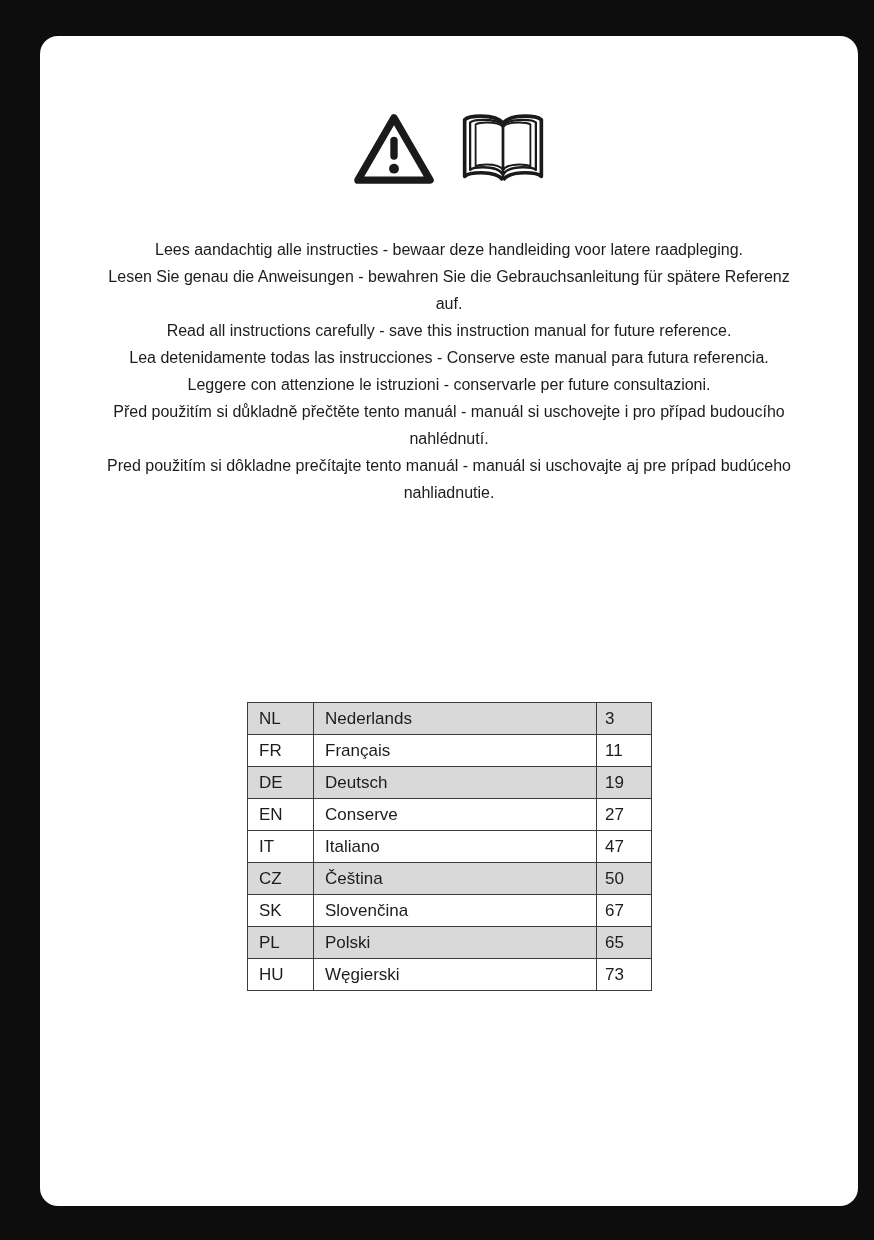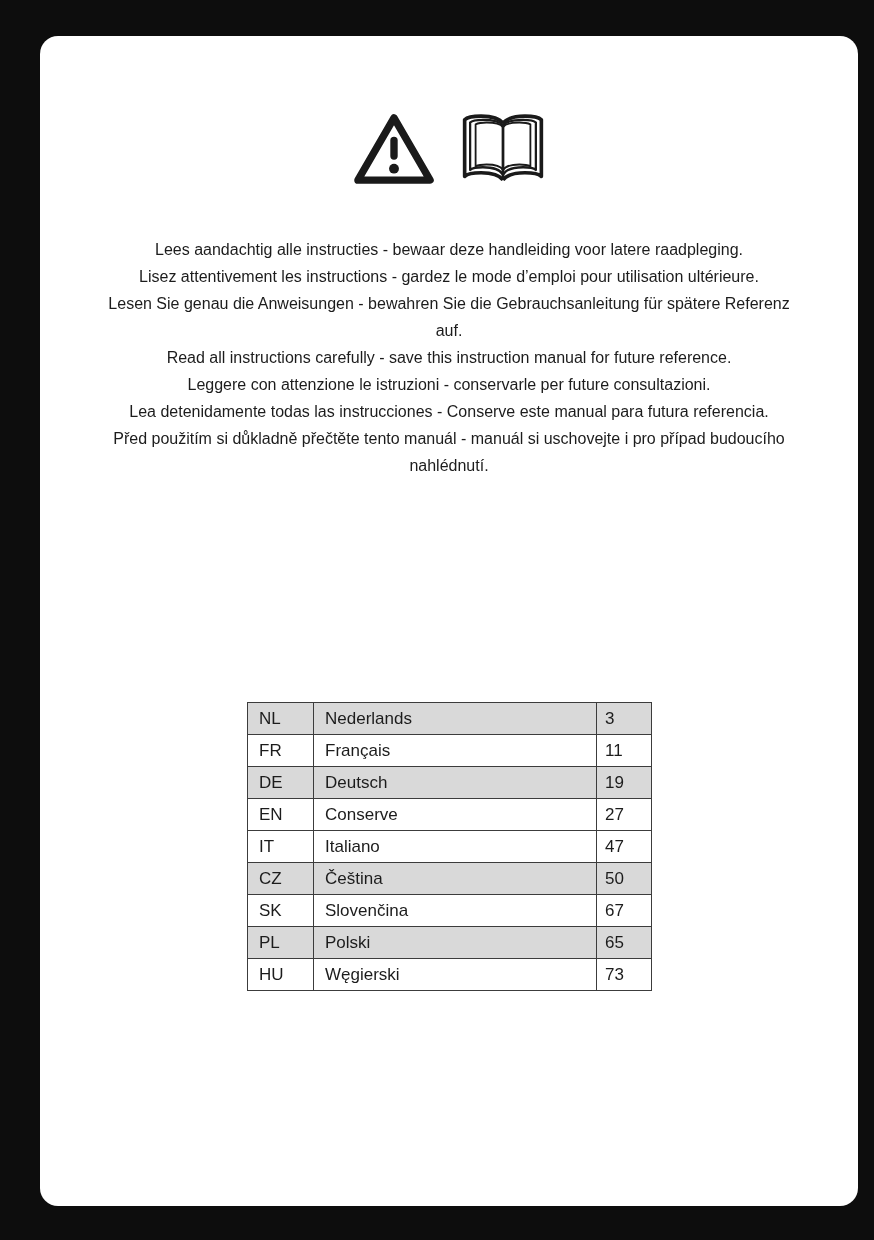--- a/index.html
+++ b/index.html
@@ -107,26 +107,26 @@
           <path d="M46 14 C 50 9, 60 8, 68 8 C 75 8, 80 9, 82 11 L82 63 C 80 61, 75 60, 68 60 C 60 60, 50 61, 46 68" fill="none" stroke="#1a1a1a" stroke-width="2.5" stroke-linejoin="round"></path>
           <path d="M46 16 C 43 12, 35 11, 28 11 C 22 11, 18 12, 16 13 L16 59 C 18 58, 22 57, 28 57 C 35 57, 43 58, 46 63" fill="none" stroke="#1a1a1a" stroke-width="2" stroke-linejoin="round"></path>
           <path d="M46 16 C 49 12, 57 11, 64 11 C 70 11, 74 12, 76 13 L76 59 C 74 58, 70 57, 64 57 C 57 57, 49 58, 46 63" fill="none" stroke="#1a1a1a" stroke-width="2" stroke-linejoin="round"></path>
           <line x1="46" y1="12" x2="46" y2="74" stroke="#1a1a1a" stroke-width="3"></line>
         </svg>
       </span>
     </div>
 
     <div class="notice">
       <div class="line">Lees aandachtig alle instructies - bewaar deze handleiding voor latere raadpleging.</div>
-      <div class="line">Lisez attentivement les instructions - gardez le mode d’emploi pour utilisation ultérieure.</div>
       <div class="line">Lesen Sie genau die Anweisungen - bewahren Sie die Gebrauchsanleitung für spätere Referenz auf.</div>
       <div class="line">Read all instructions carefully - save this instruction manual for future reference.</div>
+      <div class="line">Lea detenidamente todas las instrucciones - Conserve este manual para futura referencia.</div>
       <div class="line">Leggere con attenzione le istruzioni - conservarle per future consultazioni.</div>
-      <div class="line">Lea detenidamente todas las instrucciones - Conserve este manual para futura referencia.</div>
       <div class="line">Před použitím si důkladně přečtěte tento manuál - manuál si uschovejte i pro případ budoucího nahlédnutí.</div>
+      <div class="line">Pred použitím si dôkladne prečítajte tento manuál - manuál si uschovajte aj pre prípad budúceho nahliadnutie.</div>
     </div>
 
     <div class="toc-wrap">
       <table class="toc">
         <colgroup>
             <col class="c-code">
             <col class="c-lang">
             <col class="c-page">
           </colgroup>
         <tbody>

